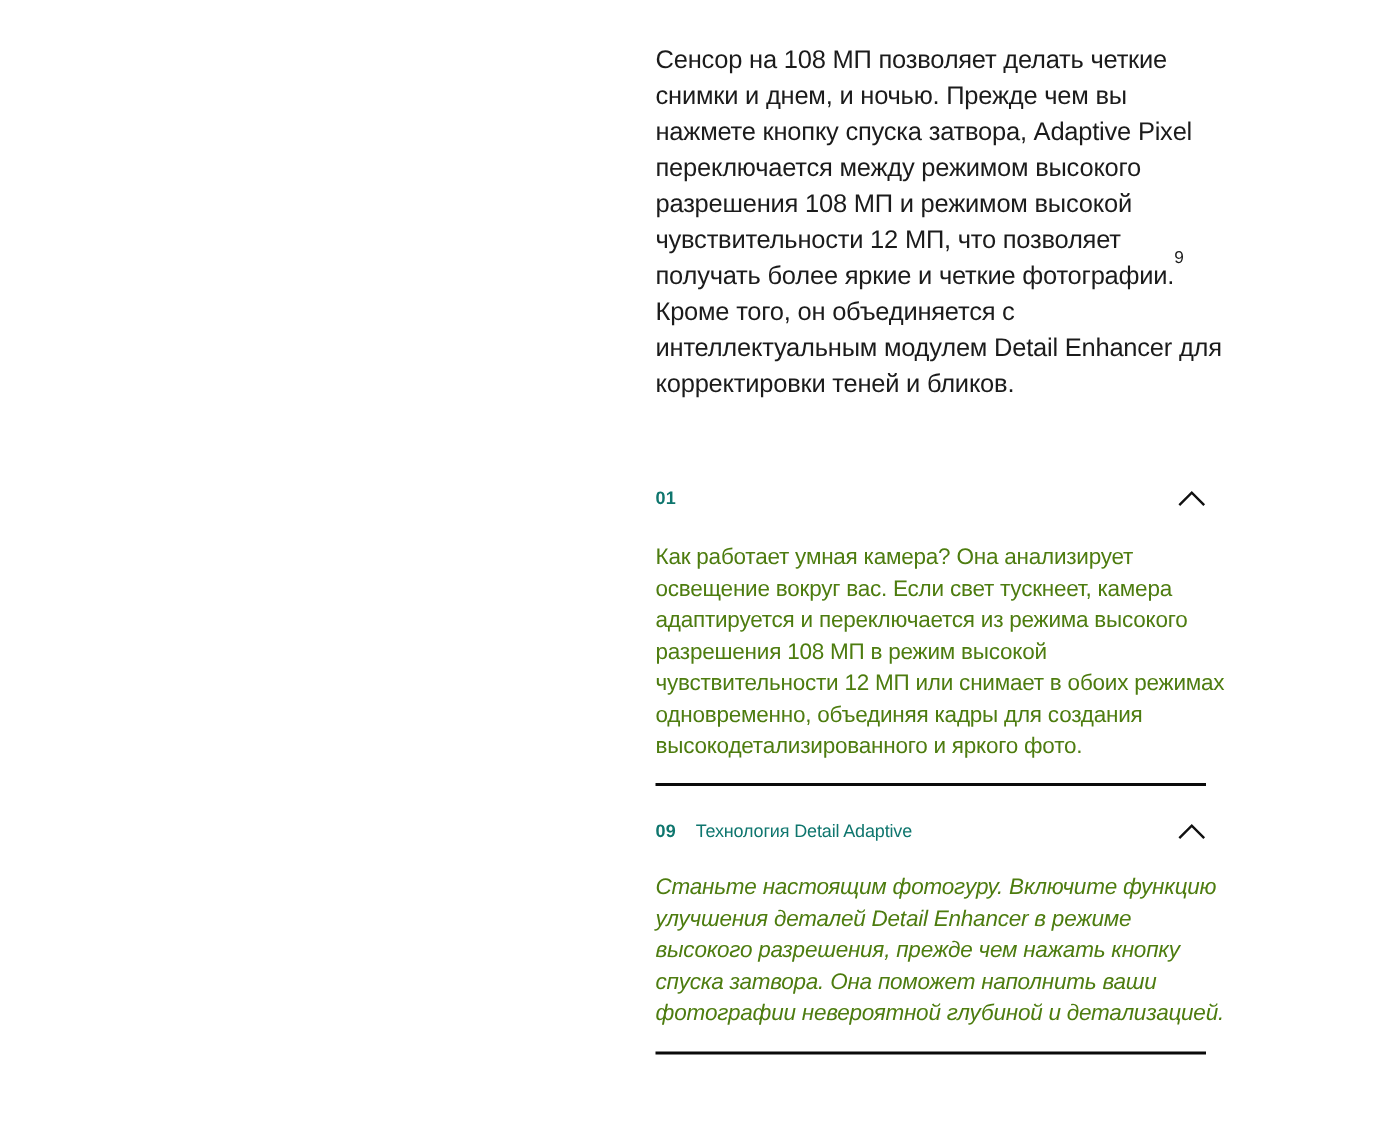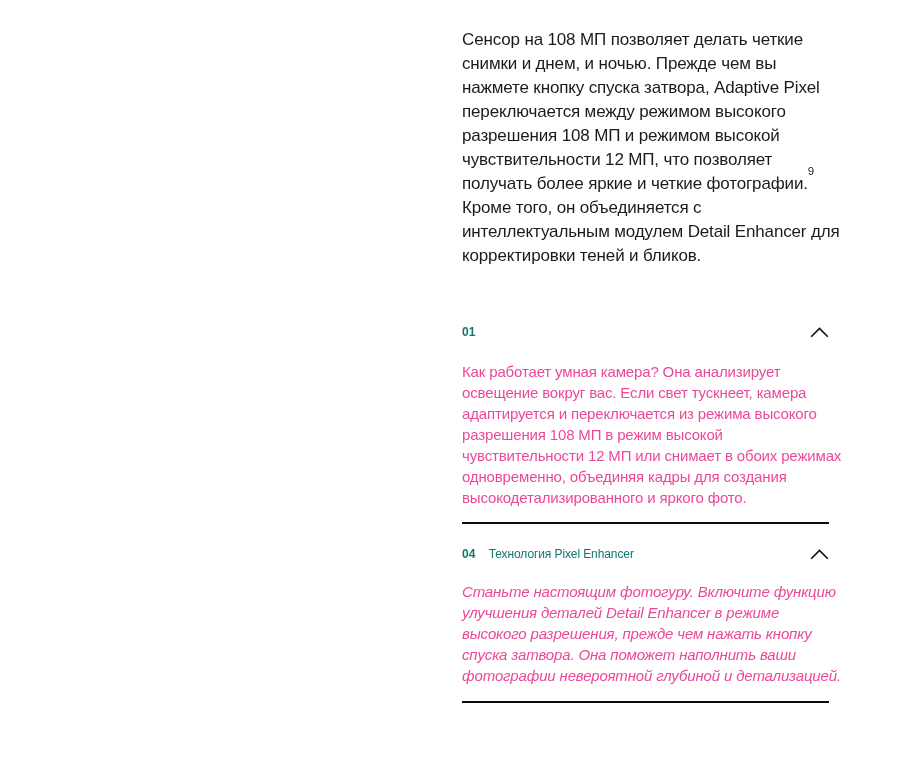--- a/index.html
+++ b/index.html
@@ -4,21 +4,21 @@
 <style>
   * { margin: 0; padding: 0; box-sizing: border-box; }
   html, body { background: #ffffff; }
   body {
     position: relative;
     width: 915px;
     height: 758px;
     overflow: hidden;
     font-family: "Liberation Sans", "DejaVu Sans", sans-serif;
   }
-  .abs { position: absolute; left: 462px; }
+  .abs { position: absolute; left: 437px; }
 
   
   .intro {
     top: 28px;
     width: 380px;
     font-size: 17px;
     line-height: 24px;
     letter-spacing: -0.15px;
     color: #1b1b1b;
     white-space: pre-line;
@@ -56,21 +56,21 @@
     margin-left: auto;
     display: flex;
     align-items: center;
     height: 12px;
   }
   .acc-body {
     width: 380px;
     font-size: 15px;
     line-height: 21px;
     letter-spacing: -0.15px;
-    color: #ec4899;
+    color: #4d7c0f;
     white-space: pre-line;
   }
   .divider {
     width: 367px;
     height: 0;
     border-top: 2px solid #0a0a0a;
   }
 </style>
 </head>
 <body>
@@ -97,22 +97,22 @@
 <p class="abs acc-body" style="top:361px;">Как работает умная камера? Она анализирует
 освещение вокруг вас. Если свет тускнеет, камера
 адаптируется и переключается из режима высокого
 разрешения 108 МП в режим высокой
 чувствительности 12 МП или снимает в обоих режимах
 одновременно, объединяя кадры для создания
 высокодетализированного и яркого фото.</p>
 <div class="abs divider" style="top:522px;"></div>
 
 <div class="abs acc-header" style="top:544px;">
-  <span class="num">04</span>
-  <span class="ttl">Технология Pixel Enhancer</span>
+  <span class="num">09</span>
+  <span class="ttl">Технология Detail Adaptive</span>
   <span class="chev">
     <svg width="19" height="11" viewBox="0 0 19 11">
       <polyline points="1.2,9.8 9.5,1.5 17.8,9.8" fill="none" stroke="#111111" stroke-width="1.6"></polyline>
     </svg>
   </span>
 </div>
 <p class="abs acc-body" style="top:581px;font-style:italic;">Станьте настоящим фотогуру. Включите функцию
 улучшения деталей Detail Enhancer в режиме
 высокого разрешения, прежде чем нажать кнопку
 спуска затвора. Она поможет наполнить ваши

